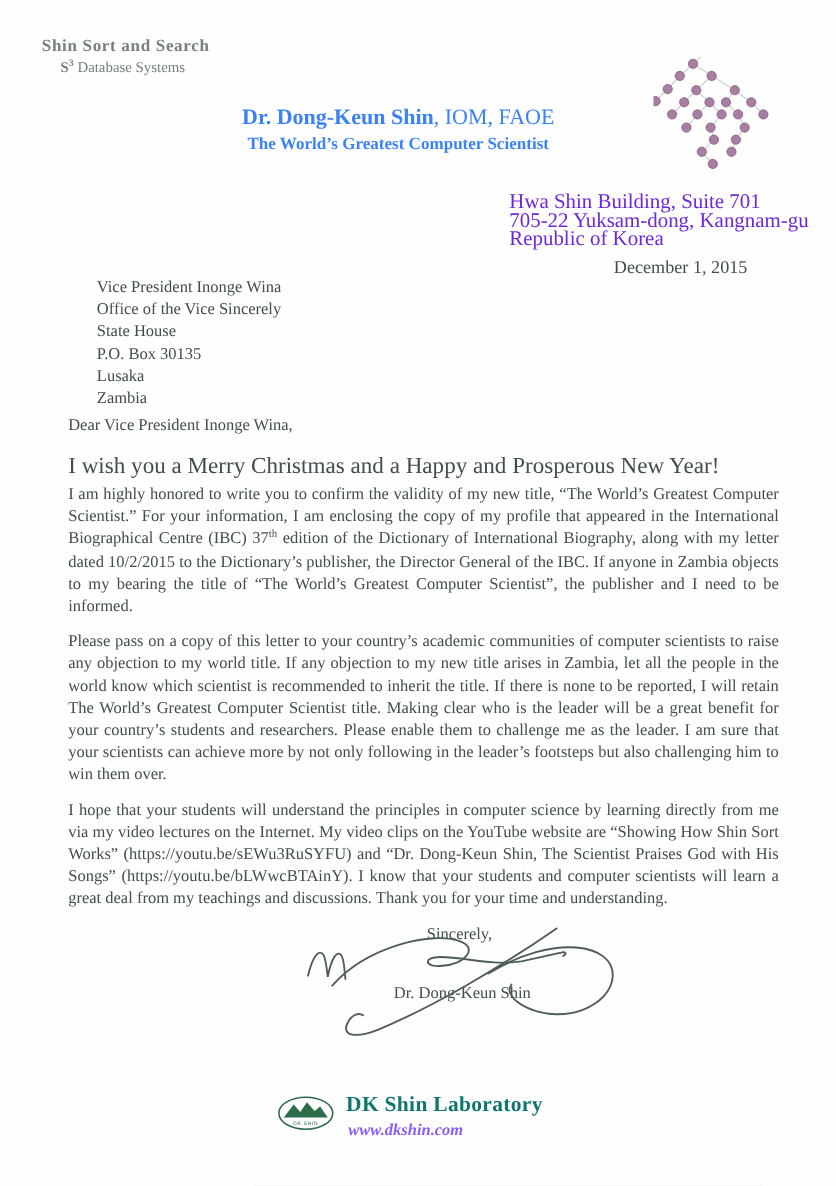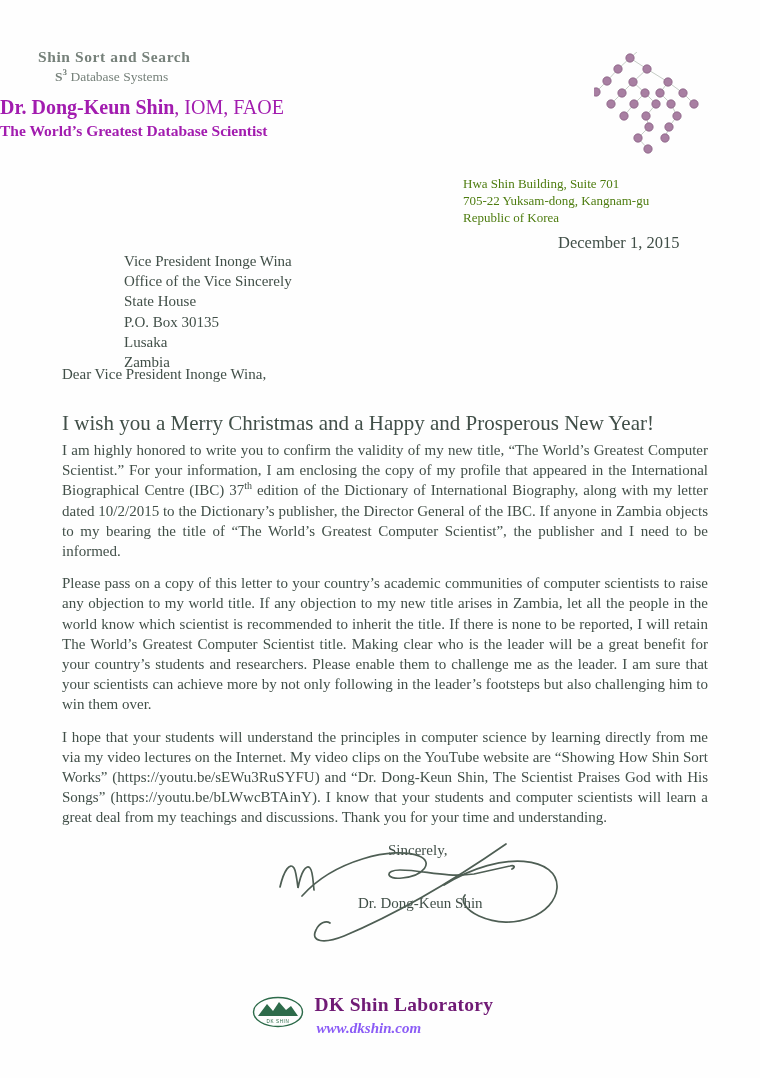--- a/index.html
+++ b/index.html
@@ -8,71 +8,71 @@
     position: relative;
     width: 760px;
     height: 1078px;
     margin: 0 auto;
     background: #fefefe;
     overflow: hidden;
     font-family: "Liberation Serif", serif;
     color: #414f48;
   }
   
-  .letterhead { position: absolute; left: 38px; top: 48px; color: #76817a; }
+  .letterhead { position: absolute; left: 38px; top: 33px; color: #76817a; }
   .letterhead .company { font-size: 15.5px; font-weight: bold; letter-spacing: 0.6px; }
   .letterhead .tagline { font-size: 13.5px; margin-left: 17px; margin-top: 1px; }
   .letterhead .tagline .s { font-weight: bold; font-style: normal; }
   .letterhead .tagline sup { font-size: 9px; font-weight: bold; }
   .letterhead .tagline .rest { }
   
-  .header-title { position: absolute; left: 0; top: 96px; width: 724px; color: #a21caf; }
+  .header-title { position: absolute; left: 0; top: 96px; width: 724px; text-align: center; color: #3b82f6; }
   .header-title .line1 { font-size: 20px; }
   .header-title .line1 .name { font-weight: bold; }
   .header-title .line2 { font-size: 15.5px; font-weight: bold; margin-top: 3px; }
   
   .tree-logo { position: absolute; left: 594px; top: 52px; width: 116px; height: 106px; }
   
-  .sender-address { position: absolute; left: 463px; top: 176px; font-size: 13px; line-height: 16.8px; color: #4d7c0f; }
+  .sender-address { position: absolute; left: 463px; top: 176px; font-size: 19px; line-height: 16.8px; color: #6d28d9; }
   
   .date { position: absolute; left: 558px; top: 233px; font-size: 16.5px; }
   
-  .recipient { position: absolute; left: 88px; top: 251px; font-size: 15px; line-height: 20.2px; margin-left: 36px; }
+  .recipient { position: absolute; left: 88px; top: 251px; font-size: 15px; line-height: 20.2px; }
   
-  .salutation { position: absolute; left: 62px; top: 366px; font-size: 15px; }
+  .salutation { position: absolute; left: 62px; top: 379px; font-size: 15px; }
   .greeting   { position: absolute; left: 62px; top: 411px; font-size: 21px; }
   
   .body-block { position: absolute; left: 62px; top: 440px; width: 646px; font-size: 15px; line-height: 20.2px; text-align: justify; }
   .body-block p { margin-top: 12px; }
   .body-block p:first-child { margin-top: 0; }
   .body-block sup { font-size: 10px; line-height: 0; }
   
   .closing { position: relative; margin-top: 12px; height: 112px; }
   .sincerely { margin-left: 326px; font-size: 15px; }
   .sig-name  { margin-left: 296px; margin-top: 33px; font-size: 15px; }
   .signature-svg { position: absolute; left: 212px; top: 0; width: 292px; height: 108px; pointer-events: none; }
   
   .footer { position: absolute; left: 0; top: 994px; width: 745px; display: flex; justify-content: center; align-items: flex-start; gap: 11px; }
   .footer .lab-logo { width: 52px; height: 34px; margin-top: 2px; }
-  .footer .lab-name { font-size: 19.5px; font-weight: bold; color: #701a75; letter-spacing: 0.3px; }
+  .footer .lab-name { font-size: 19.5px; font-weight: bold; color: #0f766e; letter-spacing: 0.3px; }
   .footer .website  { font-size: 15px; font-weight: bold; font-style: italic; color: #8b5cf6; margin-top: 4px; margin-left: 2px; }
 </style>
 </head>
 <body>
 
 <div class="page">
 
   <div class="letterhead">
     <div class="company">Shin Sort and Search</div>
     <div class="tagline"><span class="s">S</span><sup>3</sup><span class="rest"> Database Systems</span></div>
   </div>
 
   <div class="header-title">
     <div class="line1"><span class="name">Dr. Dong-Keun Shin</span><span>, IOM, FAOE</span></div>
-    <div class="line2">The World’s Greatest Database Scientist</div>
+    <div class="line2">The World’s Greatest Computer Scientist</div>
   </div>
 
   <svg class="tree-logo" viewBox="0 0 116 106" xmlns="http://www.w3.org/2000/svg">
     <g stroke="#c6cdc6" stroke-width="1">
       <line x1="36" y1="6" x2="44" y2="-1"></line>
       <line x1="36" y1="6" x2="24" y2="17"></line>
         <line x1="36" y1="6" x2="53" y2="17"></line>
       <line x1="24" y1="17" x2="13" y2="29"></line>
         <line x1="13" y1="29" x2="2" y2="40"></line>
       <line x1="53" y1="17" x2="39" y2="30"></line>

